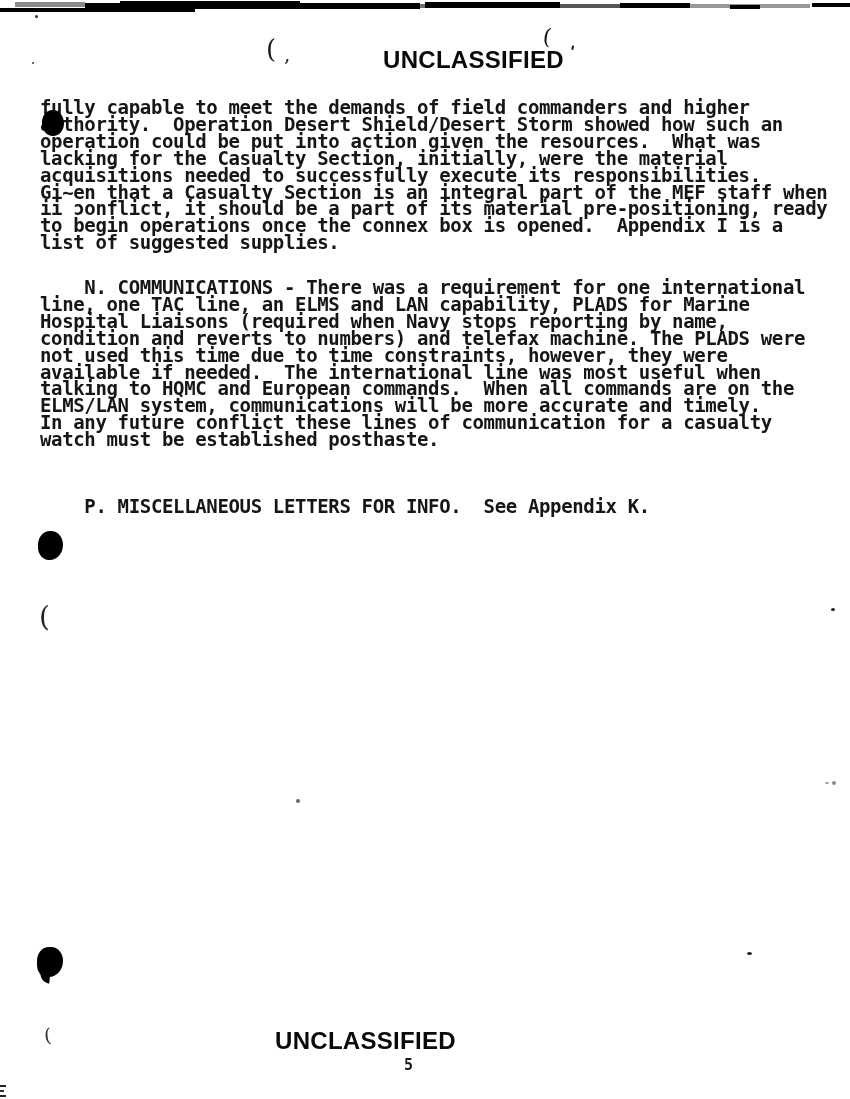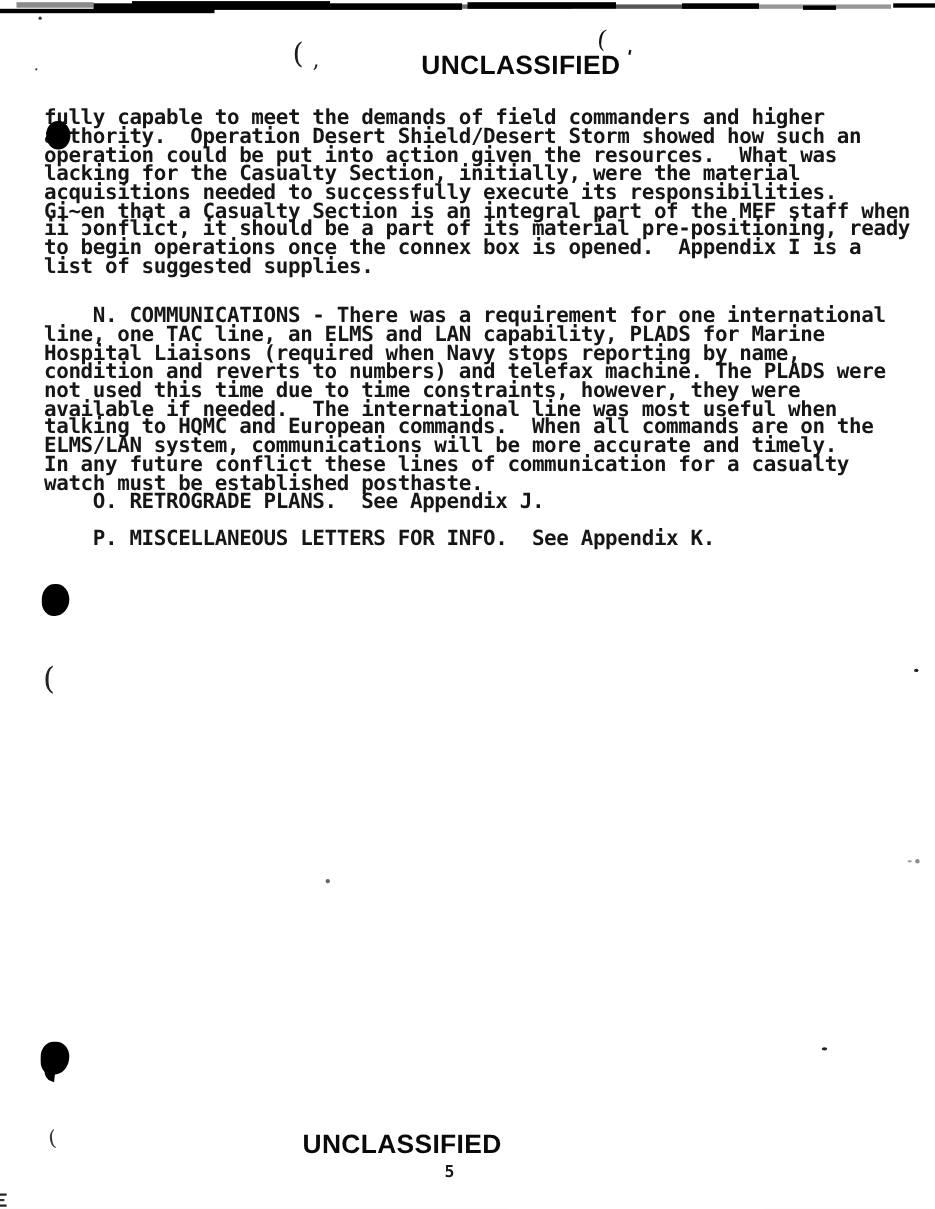--- a/index.html
+++ b/index.html
@@ -39,21 +39,21 @@
   .body-block{
     position:absolute;left:40px;
     font-family:"DejaVu Sans Mono",monospace;
     font-size:19px;line-height:16.9px;font-weight:700;
     white-space:pre;color:#161616;
     letter-spacing:-0.35px;
   }
   .para1{top:99px;}
   .para2{top:279px;}
   .item-o{top:448px;}
-  .item-p{top:481px;}
+  .item-p{top:498px;}
   
   .blot{position:absolute;background:#000;border-radius:50%;}
   .blot-authority{left:42px;top:110px;width:22px;height:26px;border-radius:48% 52% 50% 50%;}
   .blot-mid{left:38px;top:531px;width:25px;height:29px;border-radius:50% 50% 55% 45%;}
   .blot-bottom{left:37px;top:947px;width:26px;height:30px;border-radius:50% 50% 60% 42%;}
   .blot-bottom-tail{
     position:absolute;left:40px;top:972px;width:10px;height:10px;background:#000;
     transform:rotate(20deg) skew(14deg);border-radius:0 0 0 70%;
   }
   
@@ -126,21 +126,20 @@
   <div class="body-block para2">    N. COMMUNICATIONS - There was a requirement for one international
 line, one TAC line, an ELMS and LAN capability, PLADS for Marine
 Hospital Liaisons (required when Navy stops reporting by name,
 condition and reverts to numbers) and telefax machine. The PLADS were
 not used this time due to time constraints, however, they were
 available if needed.  The international line was most useful when
 talking to HQMC and European commands.  When all commands are on the
 ELMS/LAN system, communications will be more accurate and timely.
 In any future conflict these lines of communication for a casualty
 watch must be established posthaste.</div>
-  <div class="body-block item-o">    O. RETROGRADE PLANS.  See Appendix J.</div>
   <div class="body-block item-p">    P. MISCELLANEOUS LETTERS FOR INFO.  See Appendix K.</div>
 
   <div class="blot blot-authority"></div>
   <div class="blot blot-mid"></div>
   <div class="blot blot-bottom"></div>
   <div class="blot-bottom-tail"></div>
 
   <span class="left-paren-mid">(</span>
   <span class="left-paren-footer">(</span>
 

